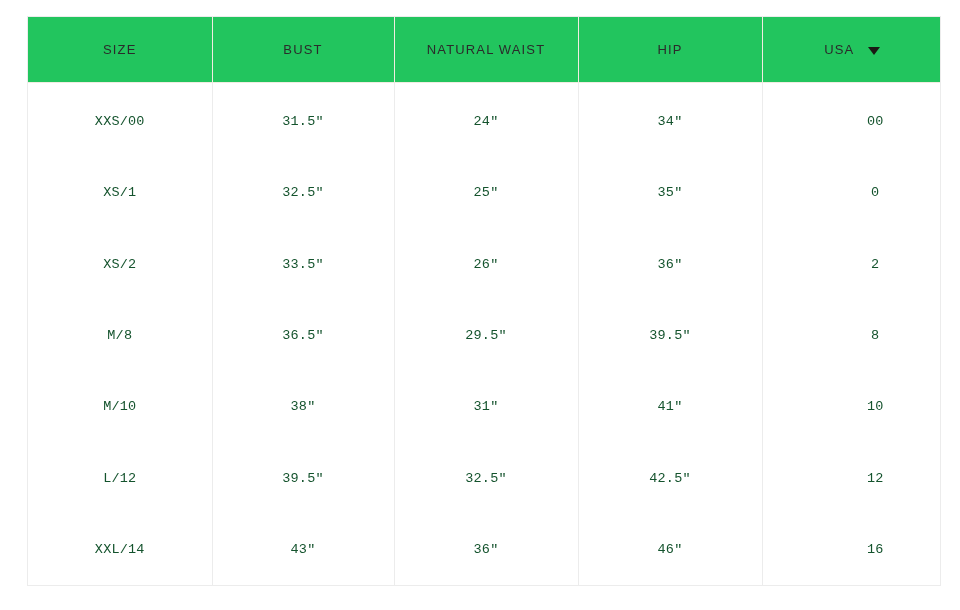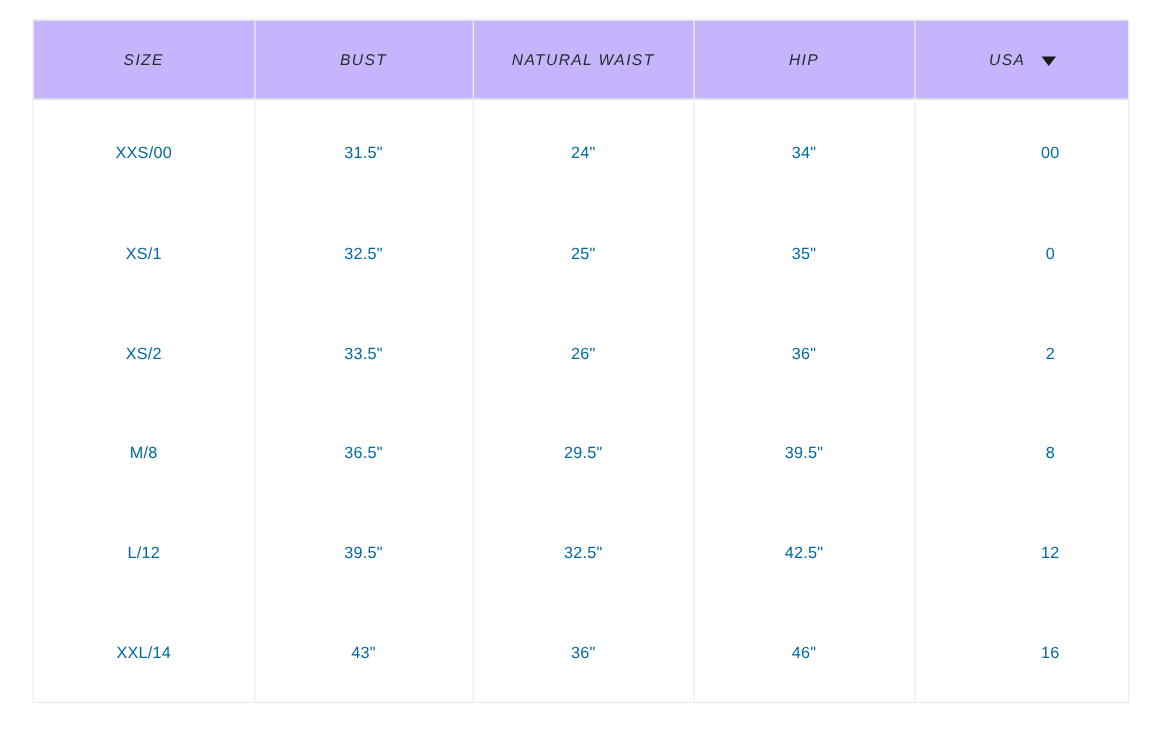--- a/index.html
+++ b/index.html
@@ -28,44 +28,44 @@
     background: #ffffff;
     overflow: hidden;
   }
   table.size-table {
     width: 100%;
     height: 100%;
     border-collapse: collapse;
     table-layout: fixed;
   }
   table.size-table thead th {
-    background: #c4b5fd;
+    background: #22c55e;
     height: 65px;
     padding: 0;
     font-weight: 400;
     font-size: 13px;
     letter-spacing: 1.15px;
     color: #2b2b2b;
     text-align: center;
     vertical-align: middle;
     border-right: 1px solid #f1ece1;
     border-bottom: 1px solid #f1ece1;
     text-transform: uppercase;
-    font-style: italic;
   }
   table.size-table thead th:last-child { border-right: none; }
   table.size-table tbody td {
     height: 49.5px;
     padding: 0;
     font-size: 13.5px;
-    color: #0369a1;
+    color: #14532d;
     text-align: center;
     vertical-align: middle;
     border-right: 1px solid #ececec;
     letter-spacing: 0.2px;
+    font-family: Liberation Mono, monospace;
   }
   table.size-table tbody td:last-child { border-right: none; padding-left: 46px; }
   table.size-table tbody tr:first-child td { padding-top: 2px; }
   
   col.c-size   { width: 184px; }
   col.c-bust   { width: 182px; }
   col.c-waist  { width: 184px; }
   col.c-hip    { width: 184px; }
   col.c-usa    { width: 180px; }
 
@@ -153,20 +153,27 @@
           <td>2</td>
         </tr>
         <tr>
           <td>M/8</td>
           <td>36.5"</td>
           <td>29.5"</td>
           <td>39.5"</td>
           <td>8</td>
         </tr>
         <tr>
+          <td>M/10</td>
+          <td>38"</td>
+          <td>31"</td>
+          <td>41"</td>
+          <td>10</td>
+        </tr>
+        <tr>
           <td>L/12</td>
           <td>39.5"</td>
           <td>32.5"</td>
           <td>42.5"</td>
           <td>12</td>
         </tr>
         <tr>
           <td>XXL/14</td>
           <td>43"</td>
           <td>36"</td>

